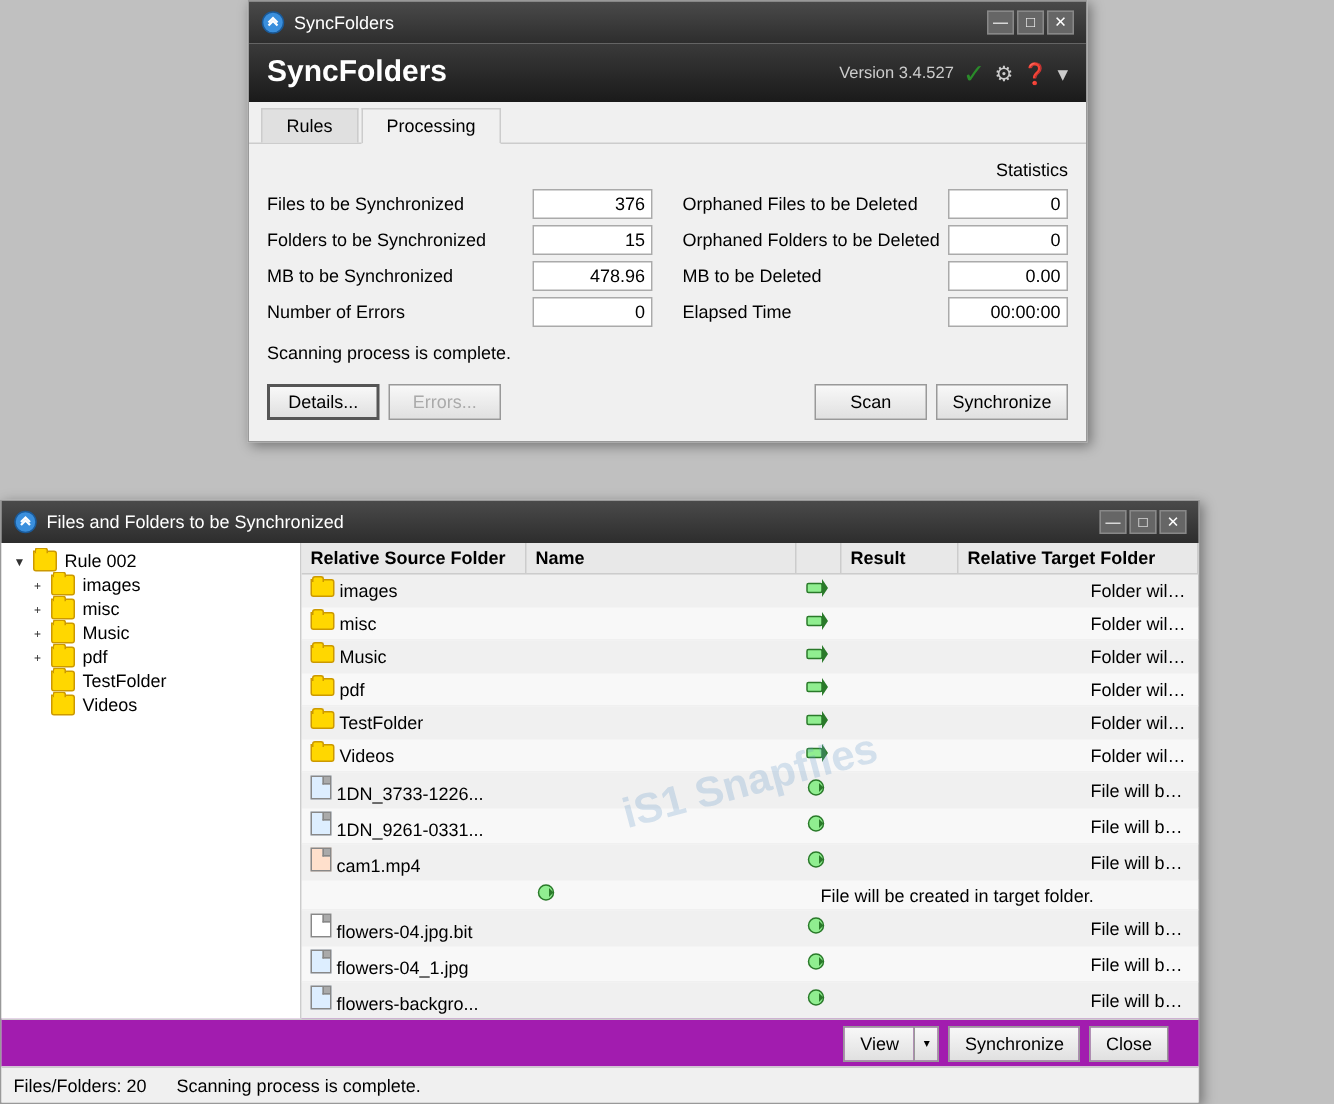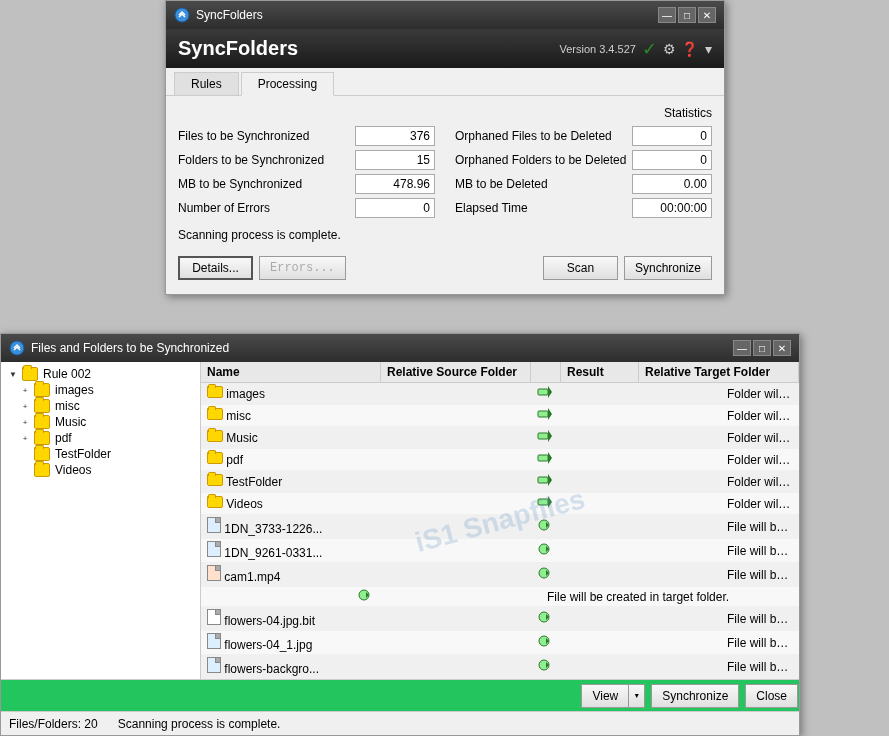--- a/index.html
+++ b/index.html
@@ -177,21 +177,20 @@
       height: 24px;
       border: 1px solid #999;
       background: linear-gradient(to bottom, #f8f8f8, #e0e0e0);
       cursor: pointer;
       font-size: 12px;
       padding: 0 10px;
     }
 
     .dialog-btn:disabled {
       color: #aaa;
-      font-family: Liberation Mono, monospace;
     }
 
     .dialog-btn.primary {
       border: 2px solid #555;
     }
 
     
     .files-window {
       position: absolute;
       top: 333px;
@@ -387,26 +386,26 @@
       color: rgba(100, 150, 200, 0.25);
       font-weight: bold;
       pointer-events: none;
       white-space: nowrap;
       z-index: 5;
     }
 
     
     .files-bottom-bar {
       height: 32px;
-      background: #22c55e;
+      background: #a21caf;
       border-top: 1px solid #ccc;
       display: flex;
       align-items: center;
       justify-content: flex-end;
-      padding: 0 1px;
+      padding: 0 20px;
       gap: 6px;
     }
 
     .files-status-bar {
       height: 24px;
       background: #f0f0f0;
       border-top: 1px solid #ccc;
       display: flex;
       align-items: center;
       padding: 0 8px;
@@ -611,22 +610,22 @@
         <span class="tree-folder-icon"></span>
         <span class="tree-label">Videos</span>
       </div>
     </div>
 
     <div class="file-list-panel" style="position:relative;">
 
       <div class="watermark">iS1 Snapfiles</div>
 
       <div class="file-list-header">
+        <div class="file-list-header-cell col-rel-src">Relative Source Folder</div>
         <div class="file-list-header-cell col-name">Name</div>
-        <div class="file-list-header-cell col-rel-src">Relative Source Folder</div>
         <div class="file-list-header-cell col-arrow"></div>
         <div class="file-list-header-cell col-result">Result</div>
         <div class="file-list-header-cell col-rel-tgt">Relative Target Folder</div>
       </div>
 
       <div class="file-list-body">
 
         <div class="file-row">
           <div class="file-cell col-name"><span class="folder-icon-sm"></span> images</div>
           <div class="file-cell col-rel-src"></div>

